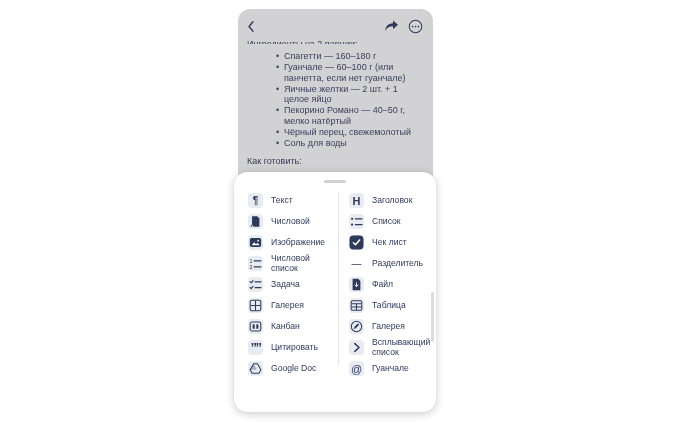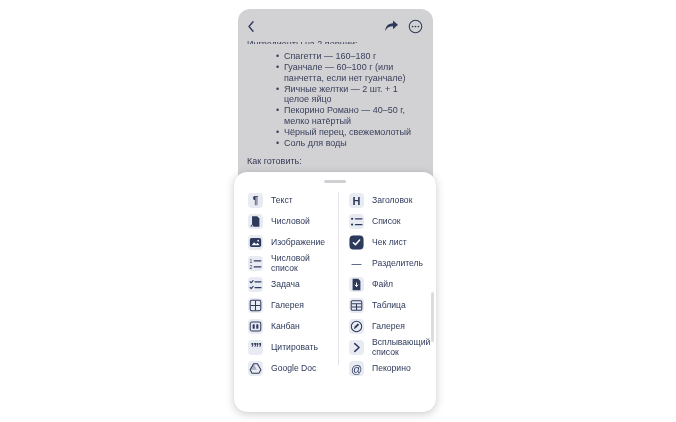--- a/index.html
+++ b/index.html
@@ -258,18 +258,18 @@
             <svg width="13" height="13" viewBox="0 0 15 15">
               <path d="M5.5 3l5 4.5-5 4.5" fill="none" stroke="#2e3a5c" stroke-width="1.7" stroke-linecap="round" stroke-linejoin="round"></path>
             </svg>
           </span>
           <span class="item-label">Всплывающий список</span>
         </div>
         <div class="item">
           <span class="tile">
             <span class="g" style="font-weight:normal;font-size:11px;">@</span>
           </span>
-          <span class="item-label">Пекорино</span>
+          <span class="item-label">Гуанчале</span>
         </div>
       </div>
   </div>
   <div class="scrollbar-thumb"></div>
 </div>
 
 </body></html>

